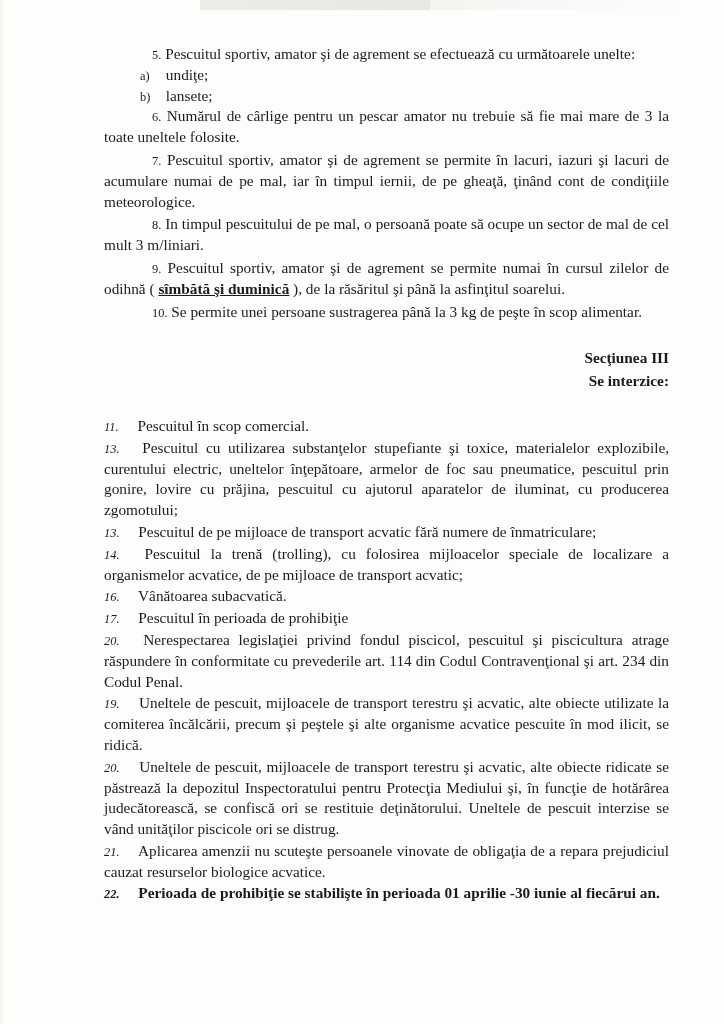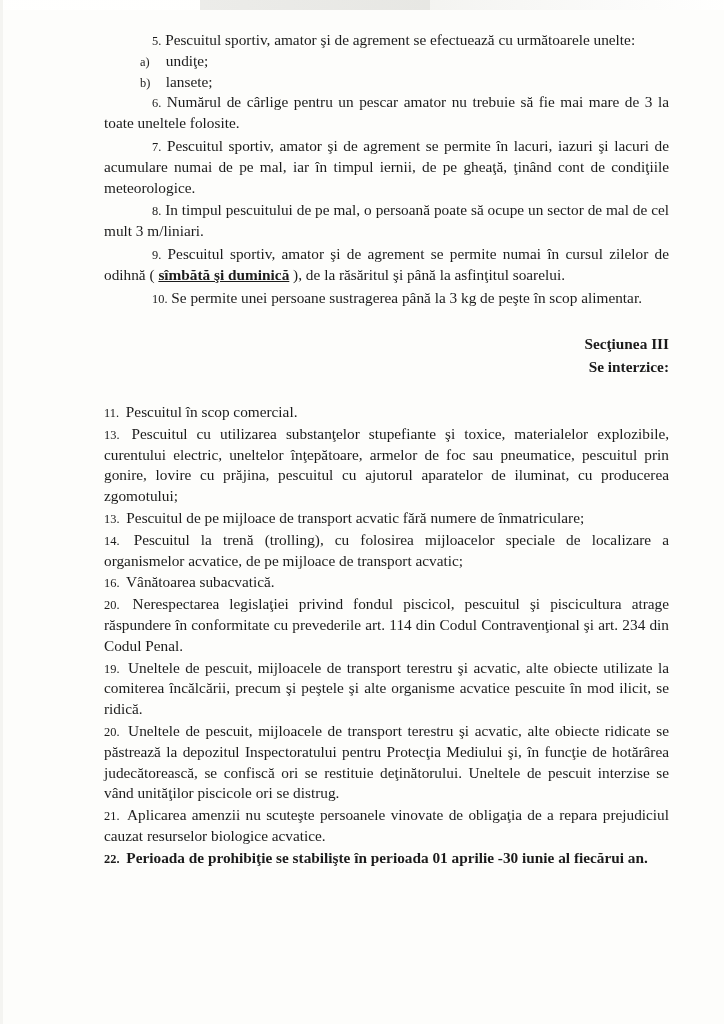--- a/index.html
+++ b/index.html
@@ -35,21 +35,21 @@
     position: absolute;
     top: 0;
     left: 0;
     width: 3px;
     height: 1024px;
     background: #f4f4f1;
   }
   .content {
     position: absolute;
     left: 104px;
-    top: 30px;
+    top: 44px;
     width: 565px;
     font-size: 15.3px;
     line-height: 1.36;
     text-align: justify;
   }
   p {
     margin: 0;
   }
   .num {
     font-size: 12.4px;
@@ -77,21 +77,22 @@
     margin-top: 2px;
   }
   .list-block {
     margin-top: 24px;
   }
   .list-item {
     margin-top: 1px;
     text-align: justify;
   }
   .list-item .num {
-    margin-right: 3px;
+    margin-right: 15px;
+    font-style: italic;
   }
   .bold {
     font-weight: bold;
   }
   .bold-underline {
     font-weight: bold;
     text-decoration: underline;
   }
   .gap-sm { margin-top: 2px; }
 </style>
@@ -163,20 +164,24 @@
       </p>
       <p class="list-item">
         <span class="num">14.</span>
         <span>Pescuitul la trenă (trolling), cu folosirea mijloacelor speciale de localizare a organismelor acvatice, de pe mijloace de transport acvatic;</span>
       </p>
       <p class="list-item">
         <span class="num">16.</span>
         <span>Vânătoarea subacvatică.</span>
       </p>
       <p class="list-item">
+        <span class="num">17.</span>
+        <span>Pescuitul în perioada de prohibiţie</span>
+      </p>
+      <p class="list-item">
         <span class="num">20.</span>
         <span>Nerespectarea legislaţiei privind fondul piscicol, pescuitul şi piscicultura atrage răspundere în conformitate cu prevederile art. 114 din Codul Contravenţional şi art. 234 din Codul Penal.</span>
       </p>
       <p class="list-item">
         <span class="num">19.</span>
         <span>Uneltele de pescuit, mijloacele de transport terestru şi acvatic, alte obiecte utilizate la comiterea încălcării, precum şi peştele şi alte organisme acvatice pescuite în mod ilicit, se ridică.</span>
       </p>
       <p class="list-item">
         <span class="num">20.</span>
         <span>Uneltele de pescuit, mijloacele de transport terestru şi acvatic, alte obiecte ridicate se păstrează la depozitul Inspectoratului pentru Protecţia Mediului şi, în funcţie de hotărârea judecătorească, se confiscă ori se restituie deţinătorului. Uneltele de pescuit interzise se vând unităţilor piscicole ori se distrug.</span>

